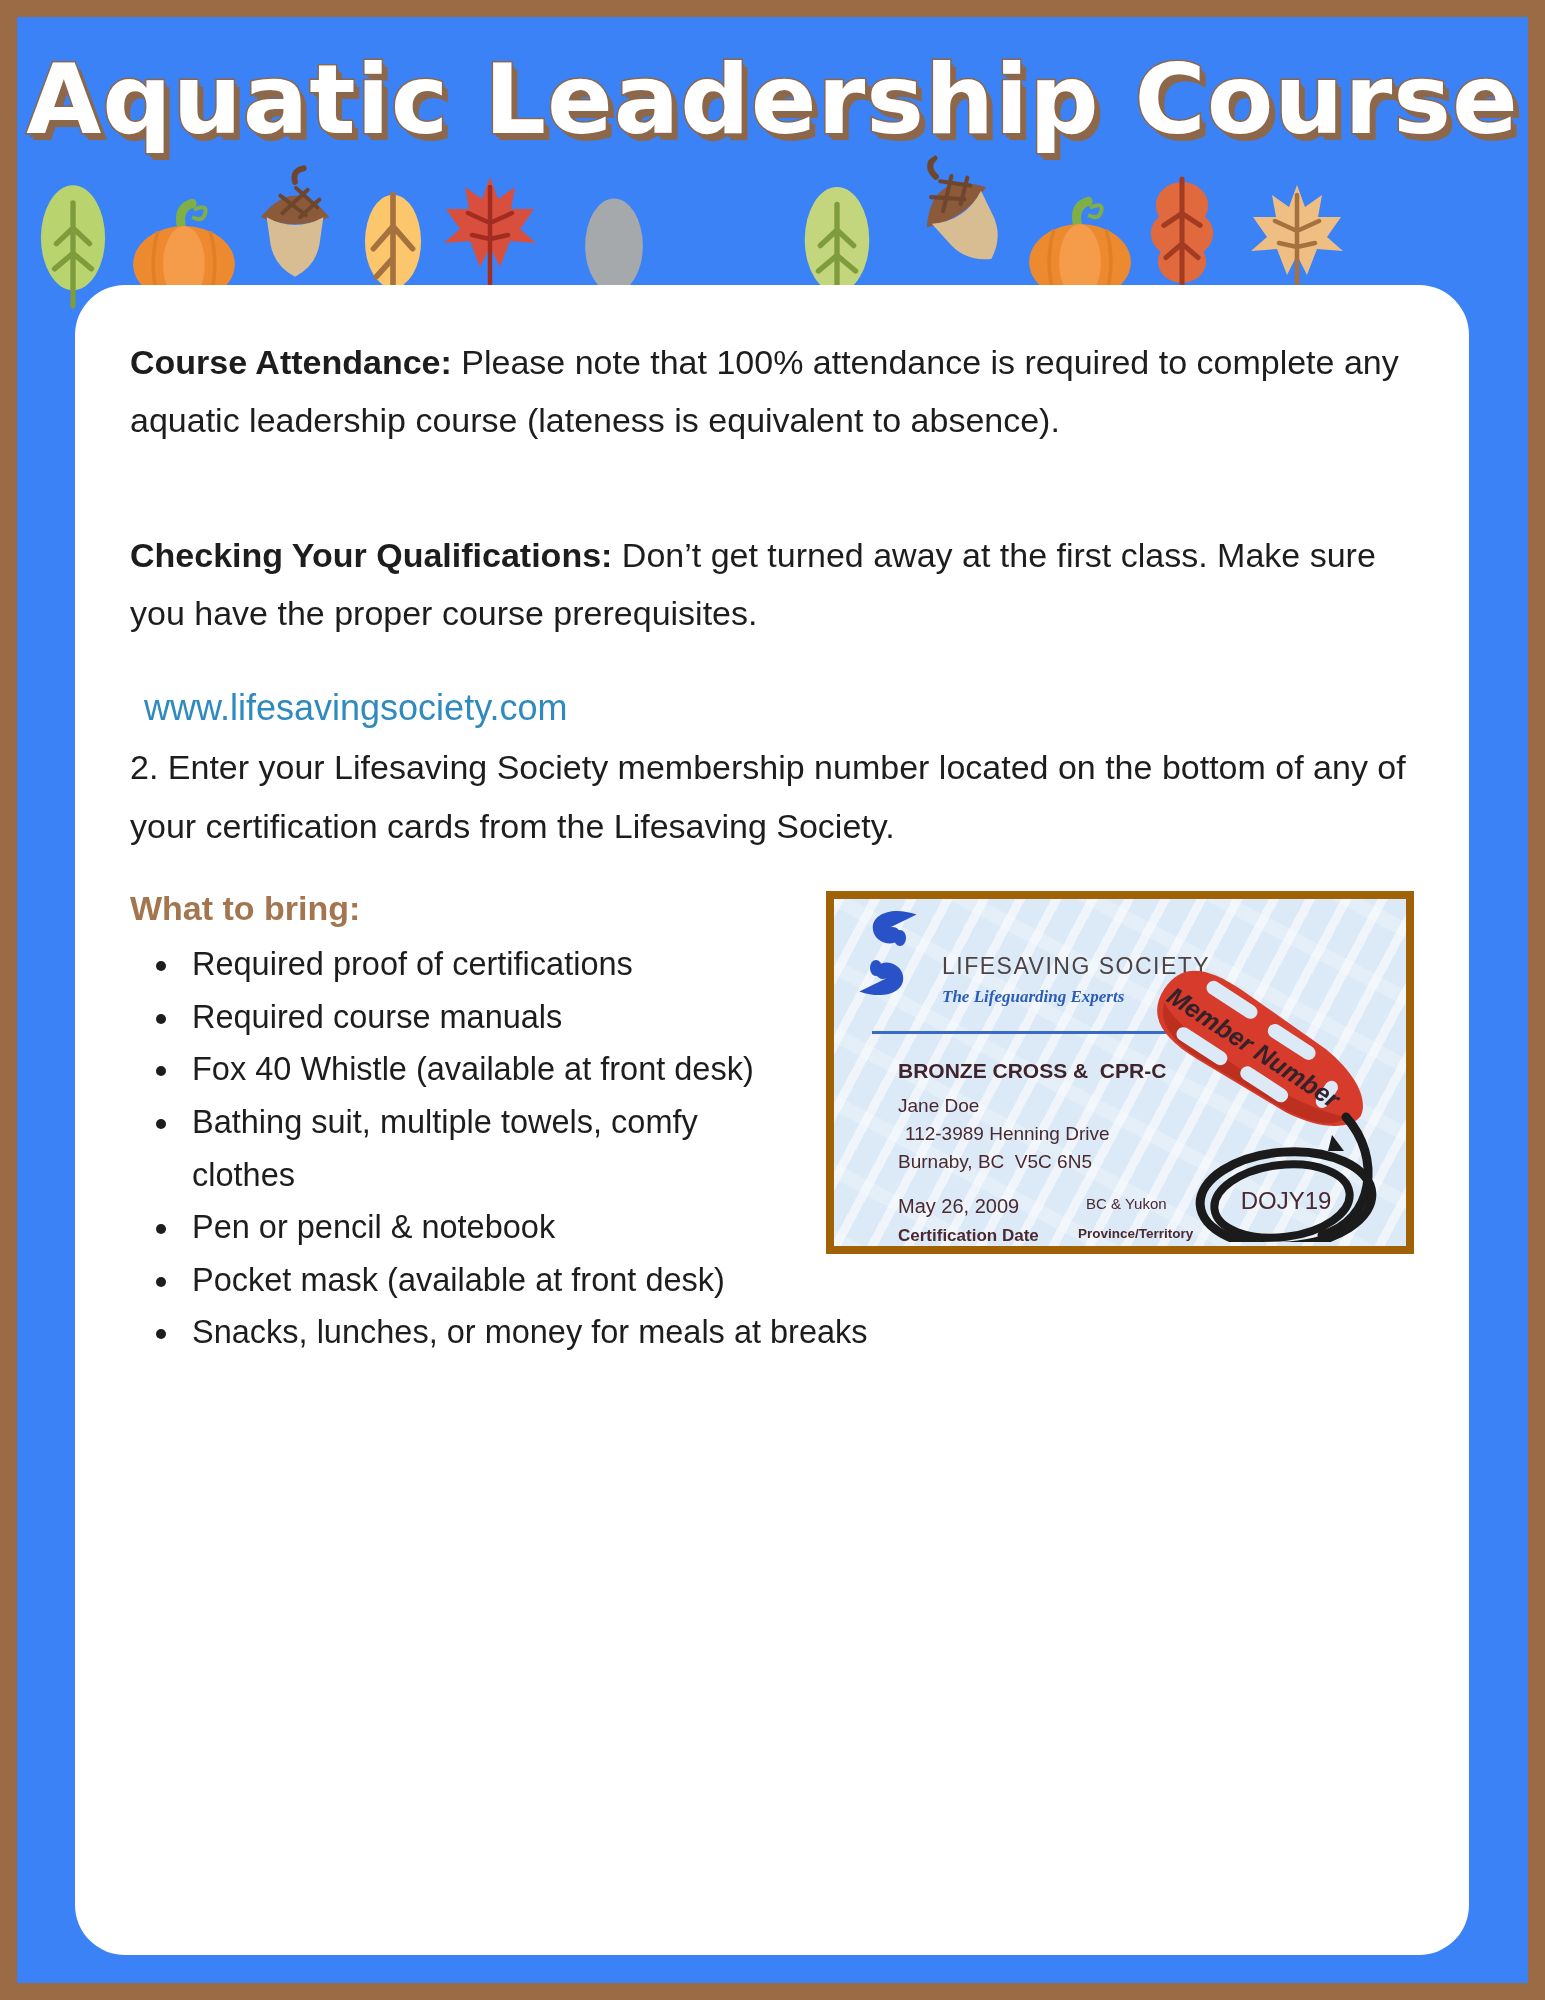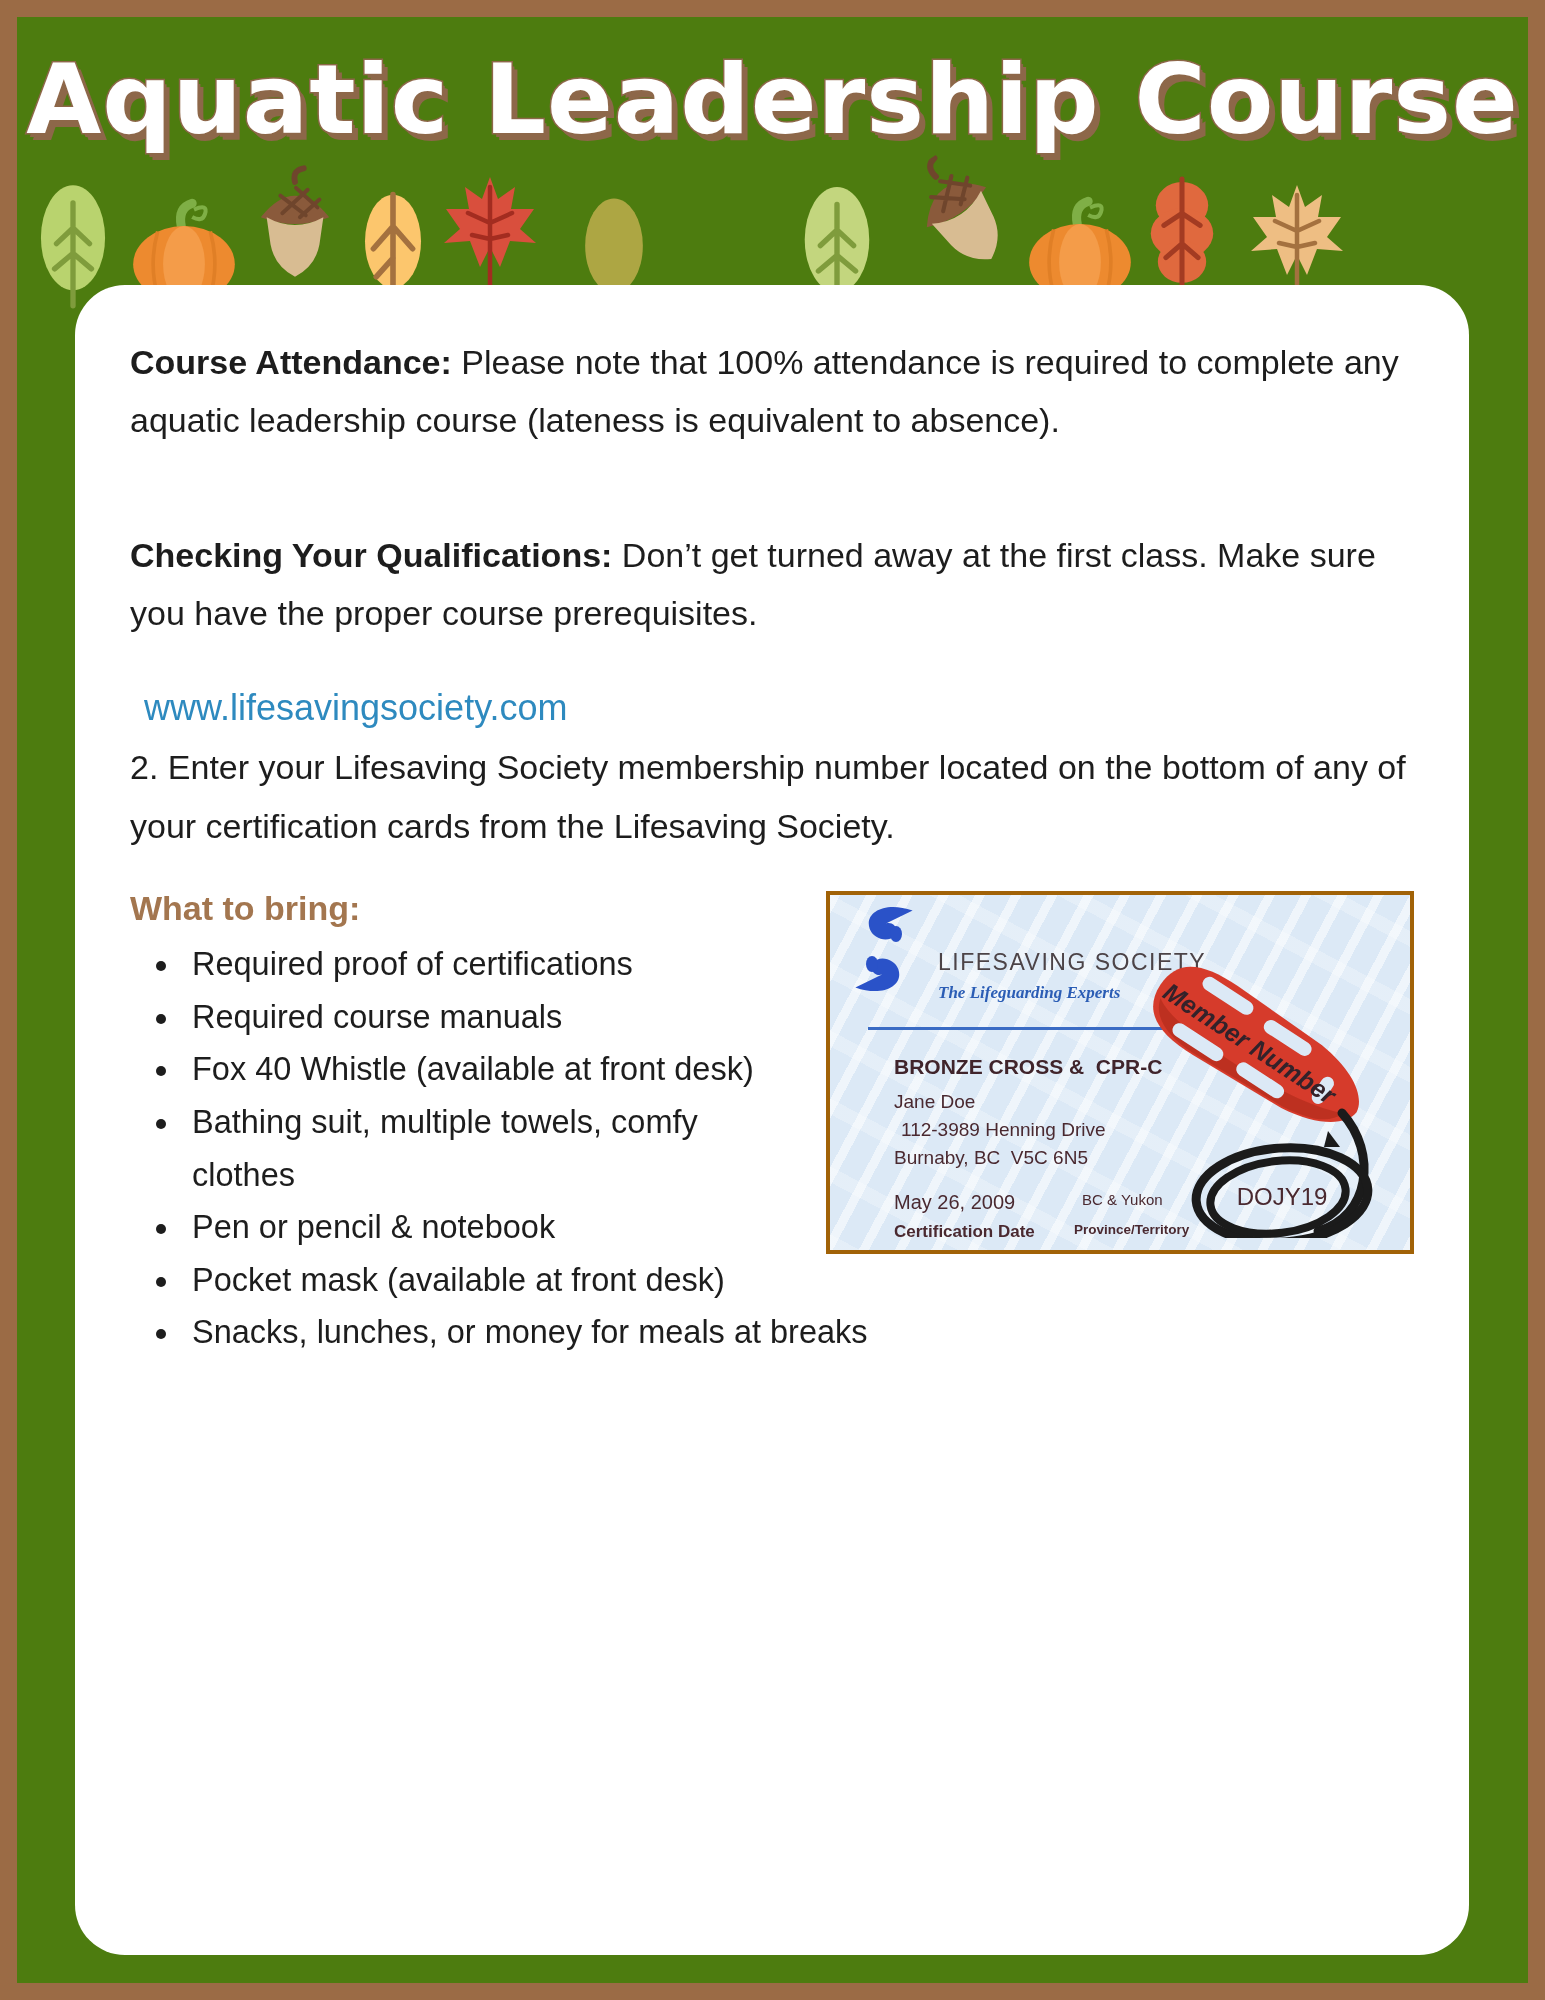--- a/index.html
+++ b/index.html
@@ -2,21 +2,21 @@
 <html><head>
 <meta charset="utf-8">
 <style>
   html,body{margin:0;padding:0;}
   body{
     width:1545px;height:2000px;overflow:hidden;
     font-family:"Liberation Sans",sans-serif;
     background:#9b6b45;
   }
   .page{position:relative;width:1545px;height:2000px;background:#9b6b45;}
-  .inner{position:absolute;top:17px;left:17px;right:17px;bottom:17px;background:#4d7c0f;}
+  .inner{position:absolute;top:17px;left:17px;right:17px;bottom:17px;background:#3b82f6;}
 
   
   .title{
     margin:0;padding-top:26px;text-align:center;
     font-family:"DejaVu Sans",sans-serif;
     font-size:97px;font-weight:800;letter-spacing:1px;
     color:#ffffff;
     -webkit-text-stroke:3px #8d6749;
     paint-order:stroke fill;
     text-shadow:6px 7px 0 #8d6749, 3px 4px 0 #8d6749;
@@ -44,21 +44,21 @@
   .bring{margin-top:34px;}
   .bring-heading{
     margin:0 0 10px;font-size:34px;font-weight:700;color:#a3764f;
   }
   .bring ul{margin:4px 0 0;padding-left:52px;list-style:disc;}
   .bring li{font-size:32.5px;line-height:1.62;padding-left:10px;color:#1d1d1d;}
 
   
   .cert-card{
     float:right;width:588px;height:363px;margin:2px 0 18px 24px;
-    background:#dce9f6;border:4px solid #a16207;box-sizing:border-box;
+    background:#dce9f6;border:8px solid #a16207;box-sizing:border-box;
     position:relative;
   }
   .cert-inner{position:absolute;inset:0;overflow:hidden;}
   .cert-inner::before{
     content:"";position:absolute;inset:0;
     background:
       repeating-linear-gradient(118deg, rgba(255,255,255,.55) 0 9px, rgba(220,233,246,0) 9px 32px),
       repeating-linear-gradient(28deg, rgba(255,255,255,.25) 0 14px, rgba(220,233,246,0) 14px 60px);
   }
   .cert-inner > *{position:absolute;}

